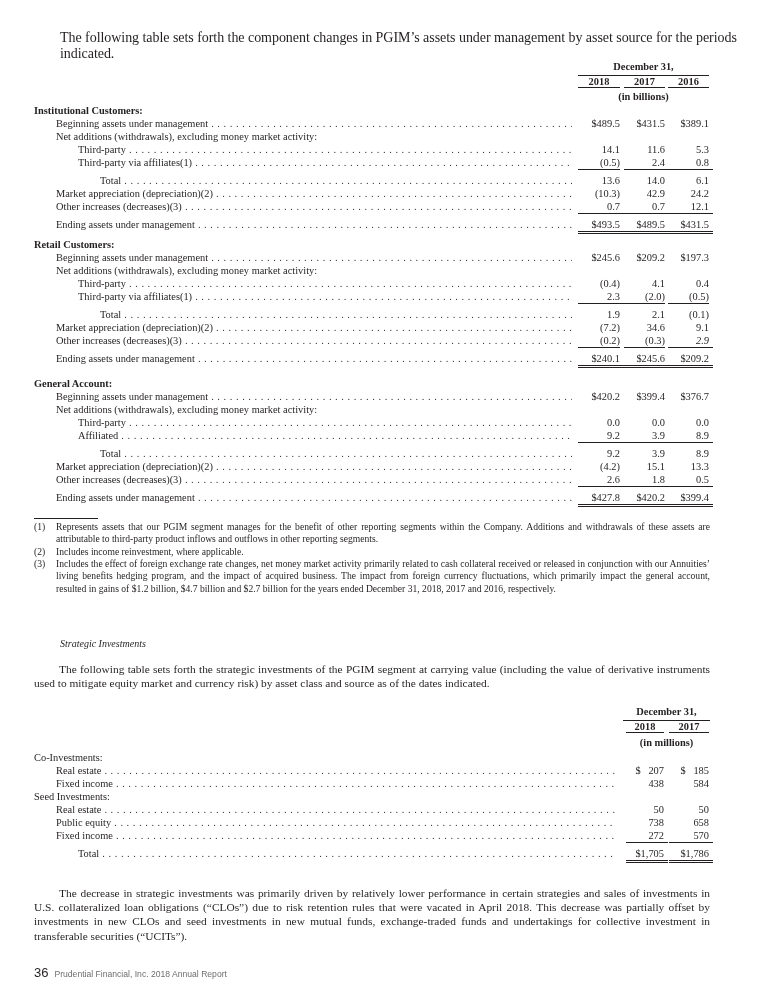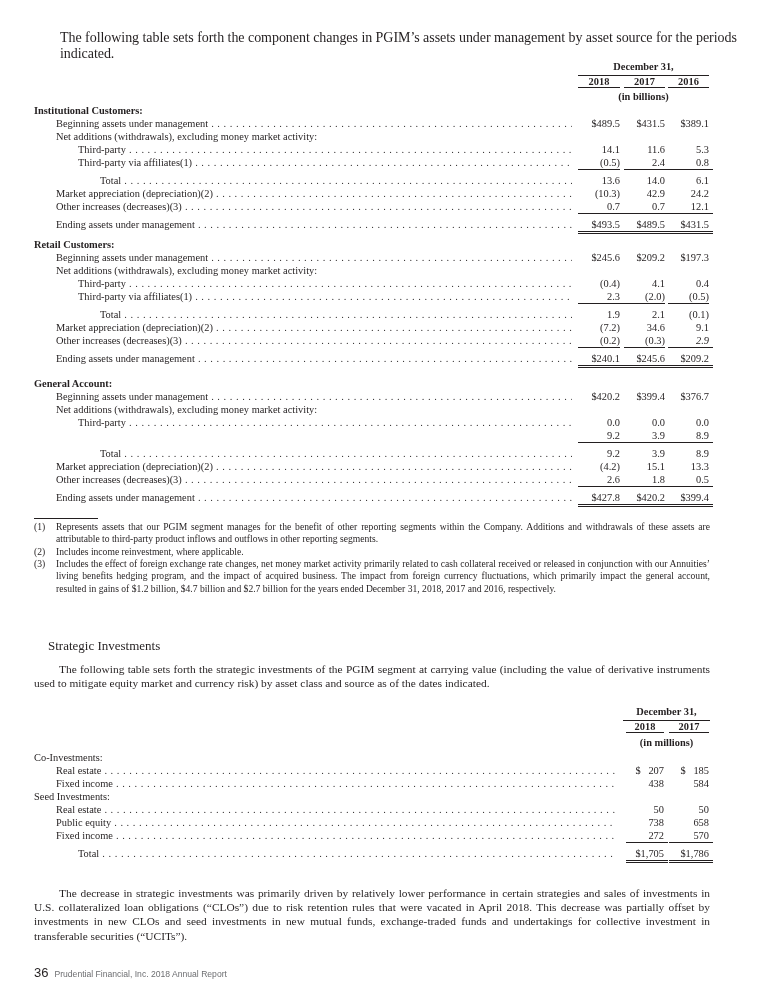--- a/index.html
+++ b/index.html
@@ -21,21 +21,21 @@
   .ul { border-bottom: 1px solid #231f20; }
   .dul { border-bottom: 3px double #231f20; }
   .hdr { font-weight: bold; text-align: center; position: absolute; }
   .hline { position: absolute; height: 0; border-top: 1.5px solid #231f20; }
 
   .fn-rule { left: 34px; top: 518px; width: 64px; border-top: 1px solid #231f20; }
   .fn { position: absolute; left: 34px; width: 676px; font-size: 9.6px; line-height: 12.4px; }
   .fn .num { position: absolute; left: 0; }
   .fn .txt { margin-left: 22px; text-align: justify; }
 
-  .subhead { left: 48px; top: 638px; font-size: 13px; }
+  .subhead { left: 60px; top: 638px; font-style: italic; font-size: 10px; }
   .para { left: 34px; width: 676px; font-size: 11.4px; line-height: 14.2px; text-align: justify; text-indent: 25px; }
 
   .footer { left: 34px; top: 965px; font-family: "Liberation Sans", sans-serif; color: #6d6e71; font-size: 8.6px; }
   .footer .pg { font-size: 13px; color: #231f20; margin-right: 6px; }
 </style>
 </head>
 <body>
 
 <p class="abs intro">The following table sets forth the component changes in PGIM’s assets under management by asset source for the periods indicated.</p>
 
@@ -155,20 +155,21 @@
     <div class="row" style="top: 403px;">
       <span class="lbl" style="left:56px;">Net additions (withdrawals), excluding money market activity:</span>
     </div>
     <div class="row" style="top: 416px;">
       <span class="lbl dots" style="left:78px;width:494px;">Third-party</span>
       <span class="val c1 " style="padding-right: 4px;">0.0</span>
       <span class="val c2 " style="padding-right: 4px;">0.0</span>
       <span class="val c3 " style="padding-right: 4px;">0.0</span>
     </div>
     <div class="row" style="top: 429px;">
+      <span class="lbl dots" style="left:78px;width:494px;">Affiliated</span>
       <span class="val c1 ul" style="padding-right: 4px;">9.2</span>
       <span class="val c2 ul" style="padding-right: 4px;">3.9</span>
       <span class="val c3 ul" style="padding-right: 4px;">8.9</span>
     </div>
     <div class="row" style="top: 447px;">
       <span class="lbl dots" style="left:100px;width:472px;">Total</span>
       <span class="val c1 " style="padding-right: 4px;">9.2</span>
       <span class="val c2 " style="padding-right: 4px;">3.9</span>
       <span class="val c3 " style="padding-right: 4px;">8.9</span>
     </div>

